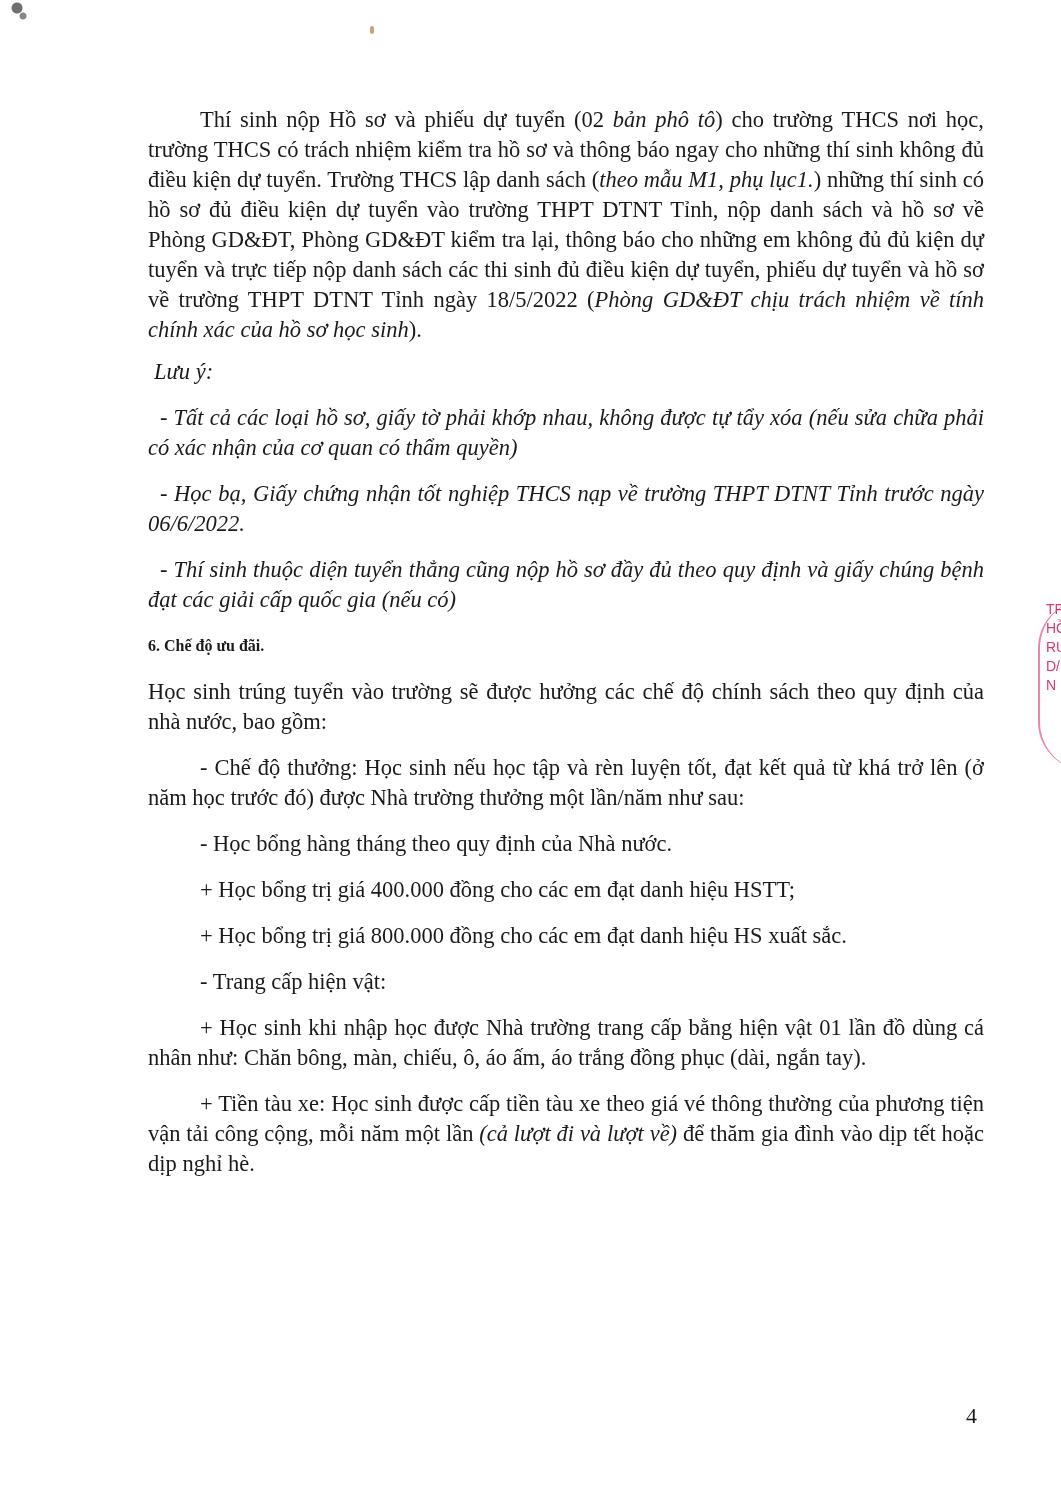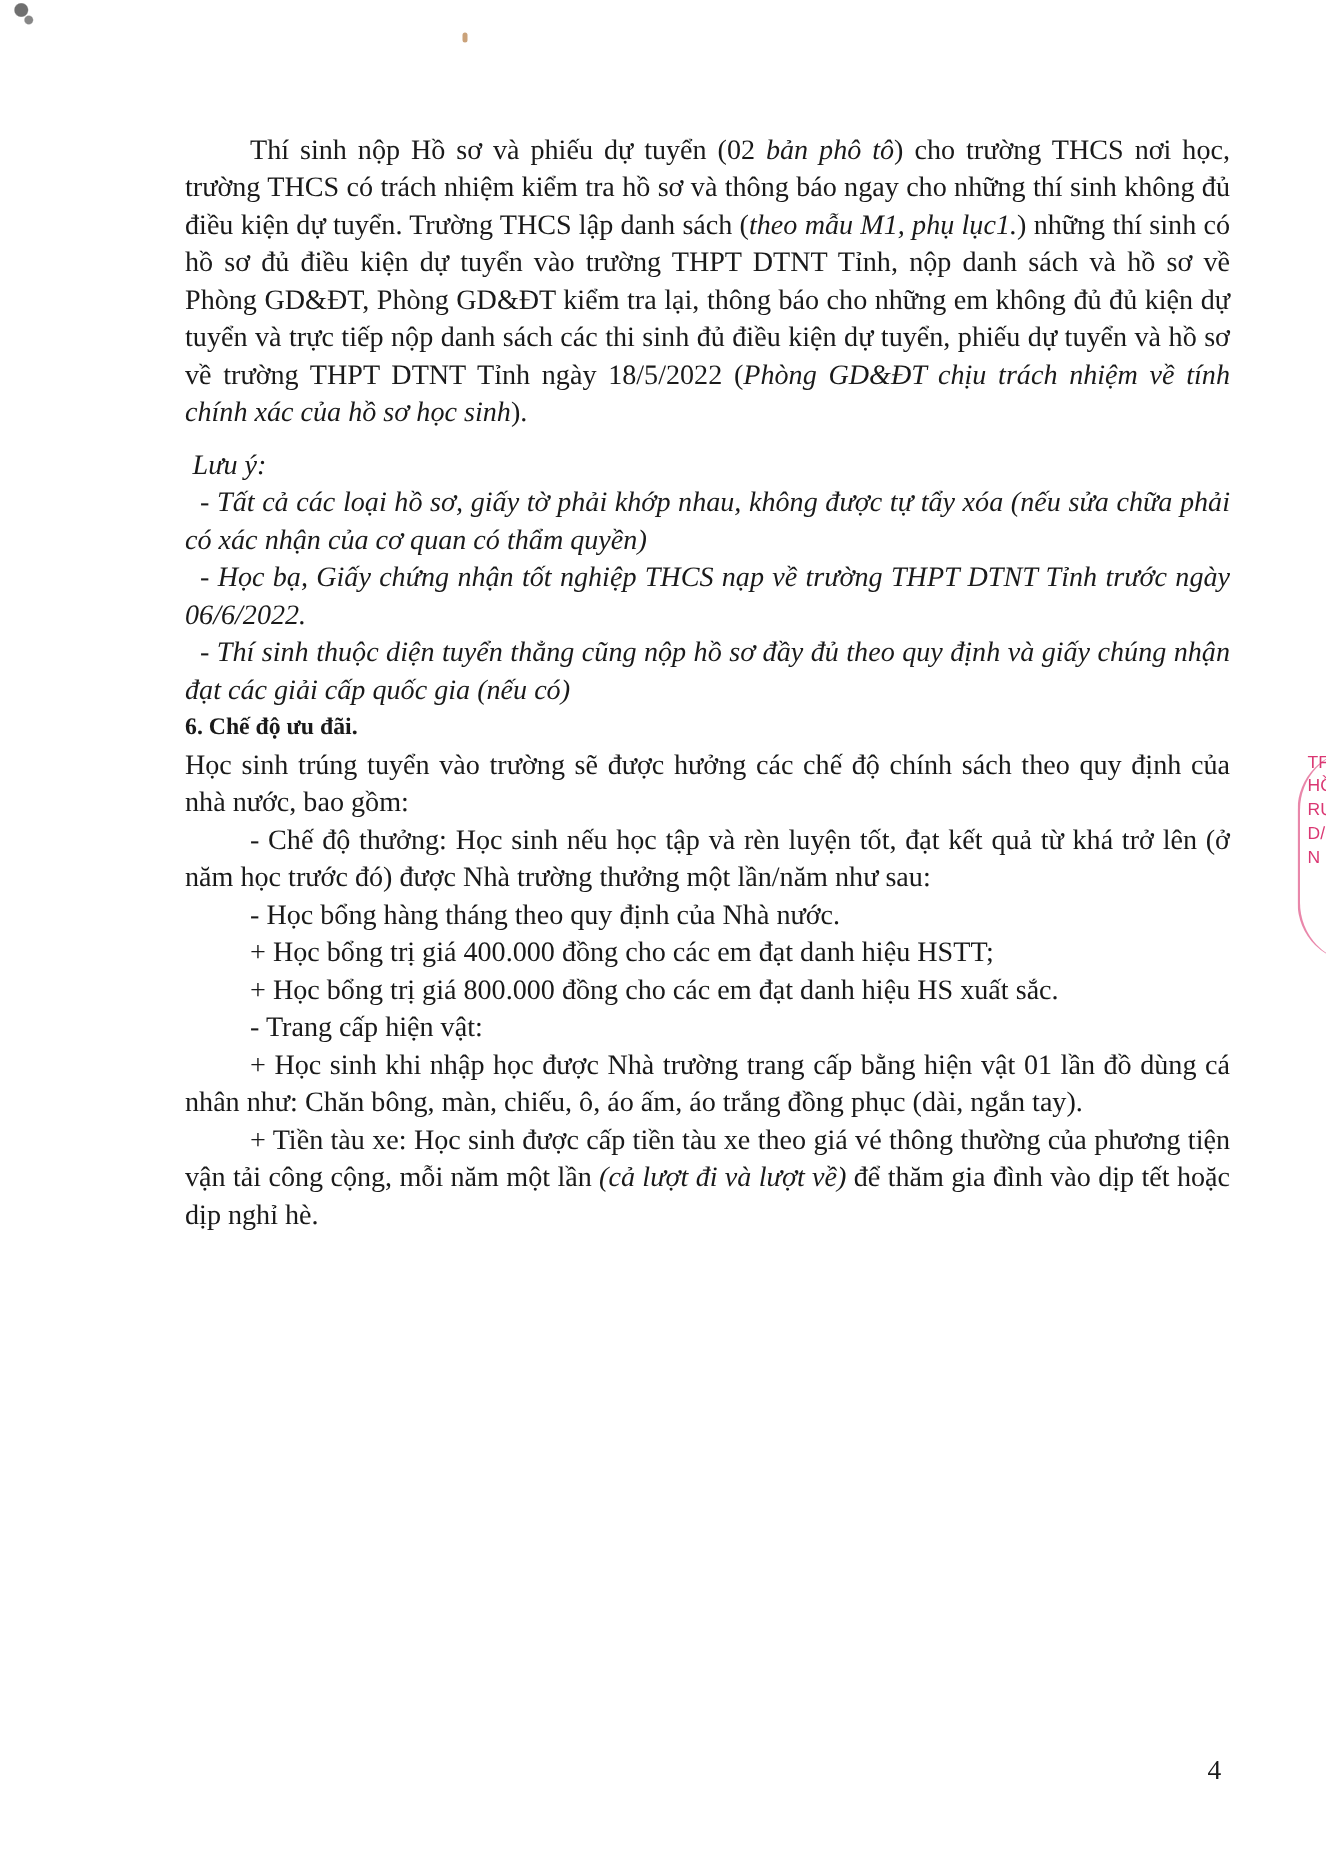--- a/index.html
+++ b/index.html
@@ -3,26 +3,26 @@
 <meta charset="utf-8">
 <style>
   html, body { margin: 0; padding: 0; }
   body {
     width: 1061px; height: 1500px; background: #ffffff; position: relative; overflow: hidden;
     font-family: "Liberation Serif", "DejaVu Serif", serif; color: #1a1a1a;
   }
   .page { position: absolute; left: 148px; top: 93px; width: 836px; }
   p { margin: 0; font-size: 22.5px; line-height: 30px; text-align: justify; text-align-last: left; }
   .ind1 { text-indent: 52px; }
-  .gap { margin-top: 0; }
+  .gap { margin-top: 16px; }
   .gap2 { margin-top: 12px; }
   .it { font-style: italic; }
   .u { }
   .note-item { font-style: italic; text-indent: 12px; }
-  .heading { font-weight: bold; font-size: 19px; line-height: 30px; }
+  .heading { font-weight: bold; font-size: 16px; line-height: 30px; }
   .list-indent { padding-left: 52px; text-indent: 0; }
   .page-number { position: absolute; left: 966px; top: 1403px; font-size: 22px; font-family: "Liberation Serif", serif; }
   .stamp {
     position: absolute; left: 1038px; top: 600px; width: 40px; height: 170px;
     color: #d4145a; font-family: "Liberation Sans", sans-serif; font-size: 14px; line-height: 19px;
     border-left: 2px solid rgba(212,20,90,0.6); border-radius: 60px 0 0 60px; padding-left: 6px; opacity: 0.85;
   }
   .scan-dots { position: absolute; left: 5px; top: 0; width: 30px; height: 40px;
     background: radial-gradient(circle at 40% 20%, #333 0 5px, transparent 6px),
                 radial-gradient(circle at 60% 40%, #555 0 3px, transparent 4px); opacity: 0.7; }
@@ -35,21 +35,21 @@
 <div class="speck" style="left:370px;top:26px;"></div>
 
 <div class="page">
 
   <p class="ind1 gap2"><span>Thí sinh nộp Hồ sơ và phiếu dự tuyển (02 </span><span class="it">bản phô tô</span><span>) cho trường THCS nơi học, trường THCS có trách nhiệm kiểm tra hồ sơ và thông báo ngay cho những thí sinh không đủ điều kiện dự tuyển. Trường THCS lập danh sách (</span><span class="it">theo mẫu M1, phụ lục1.</span><span>) những thí sinh có hồ sơ đủ điều kiện dự tuyển vào trường  THPT DTNT Tỉnh,  nộp danh sách và hồ sơ về Phòng GD&amp;ĐT, Phòng GD&amp;ĐT kiểm tra lại, thông báo cho những em không đủ đủ kiện dự tuyển và trực tiếp nộp danh sách các thi sinh đủ điều kiện dự tuyển, phiếu dự tuyển và hồ sơ về trường THPT DTNT Tỉnh ngày 18/5/2022 (</span><span class="it">Phòng GD&amp;ĐT chịu trách nhiệm về tính chính xác của hồ sơ học sinh</span><span>).</span></p>
 
   <p class="gap2" style="padding-left:6px;"><span class="it u">Lưu ý:</span></p>
 
   <p class="note-item gap">- Tất cả các loại hồ sơ, giấy tờ phải khớp nhau, không được tự tẩy xóa (nếu sửa chữa phải có xác nhận của cơ quan có thẩm quyền)</p>
   <p class="note-item gap">- Học bạ, Giấy chứng nhận tốt nghiệp THCS nạp về trường THPT DTNT Tỉnh trước ngày 06/6/2022.</p>
-  <p class="note-item gap">- Thí sinh thuộc diện tuyển thẳng cũng nộp hồ sơ đầy đủ theo quy định và giấy chúng nhận đạt các giải cấp quốc gia (nếu có)</p>
+  <p class="note-item gap">- Thí sinh thuộc diện tuyển thẳng cũng nộp hồ sơ đầy đủ theo quy định và giấy chúng bệnh đạt các giải cấp quốc gia (nếu có)</p>
 
   <p class="heading gap">6. Chế độ ưu đãi.</p>
 
   <p class="gap">Học sinh trúng tuyển vào trường sẽ được hưởng các chế độ chính sách theo quy định của nhà nước, bao gồm:</p>
   <p class="ind1 gap">- Chế độ thưởng: Học sinh nếu học tập và rèn luyện tốt, đạt kết quả từ khá trở lên (ở năm học trước đó) được Nhà trường thưởng một lần/năm như sau:</p>
   <p class="ind1 gap">- Học bổng hàng tháng theo quy định của Nhà nước.</p>
   <p class="list-indent gap">+ Học bổng trị giá 400.000 đồng cho các em đạt danh hiệu HSTT;</p>
   <p class="list-indent gap">+ Học bổng trị giá 800.000 đồng cho các em đạt danh hiệu HS xuất sắc.</p>
   <p class="ind1 gap">- Trang cấp hiện vật:</p>
   <p class="ind1 gap">+ Học sinh khi nhập học được Nhà trường trang cấp bằng hiện vật 01 lần đồ dùng cá nhân như: Chăn bông, màn, chiếu, ô, áo ấm, áo trắng đồng phục (dài, ngắn tay).</p>

